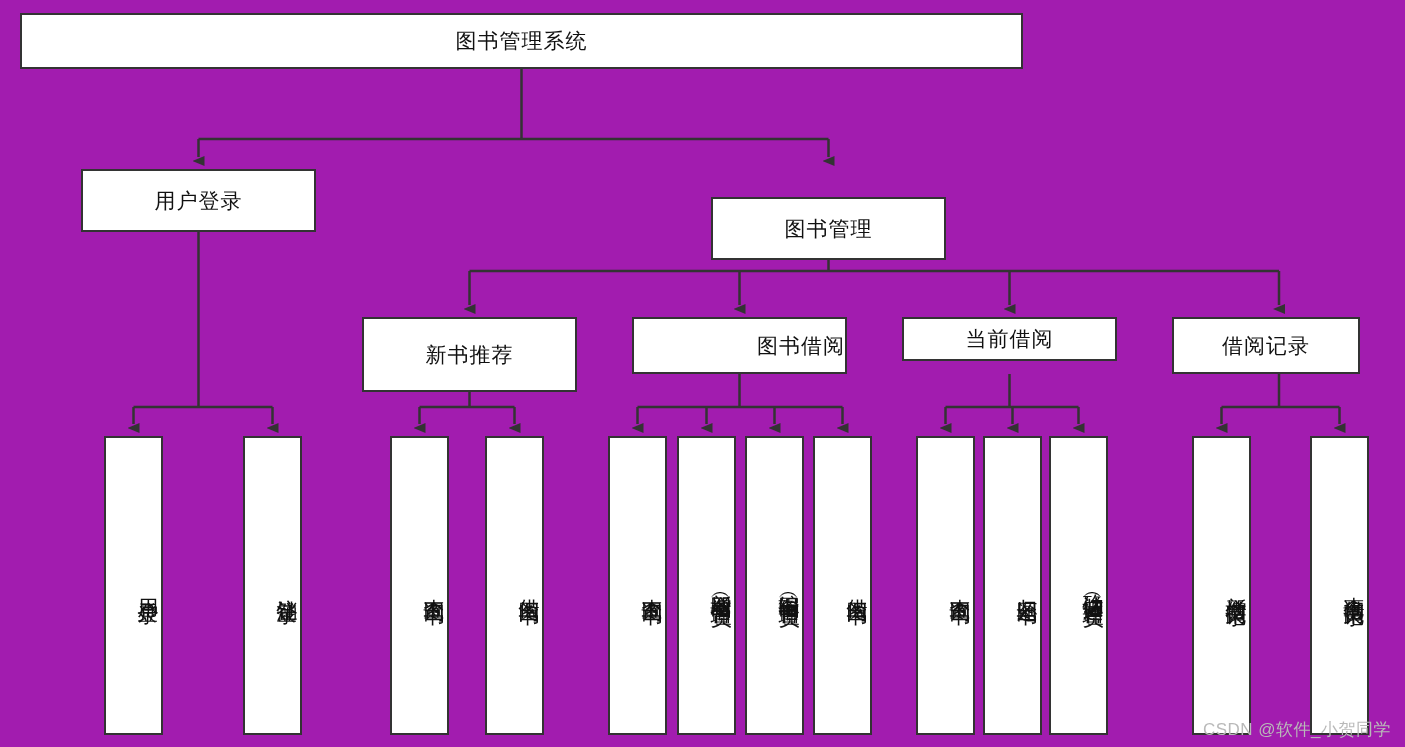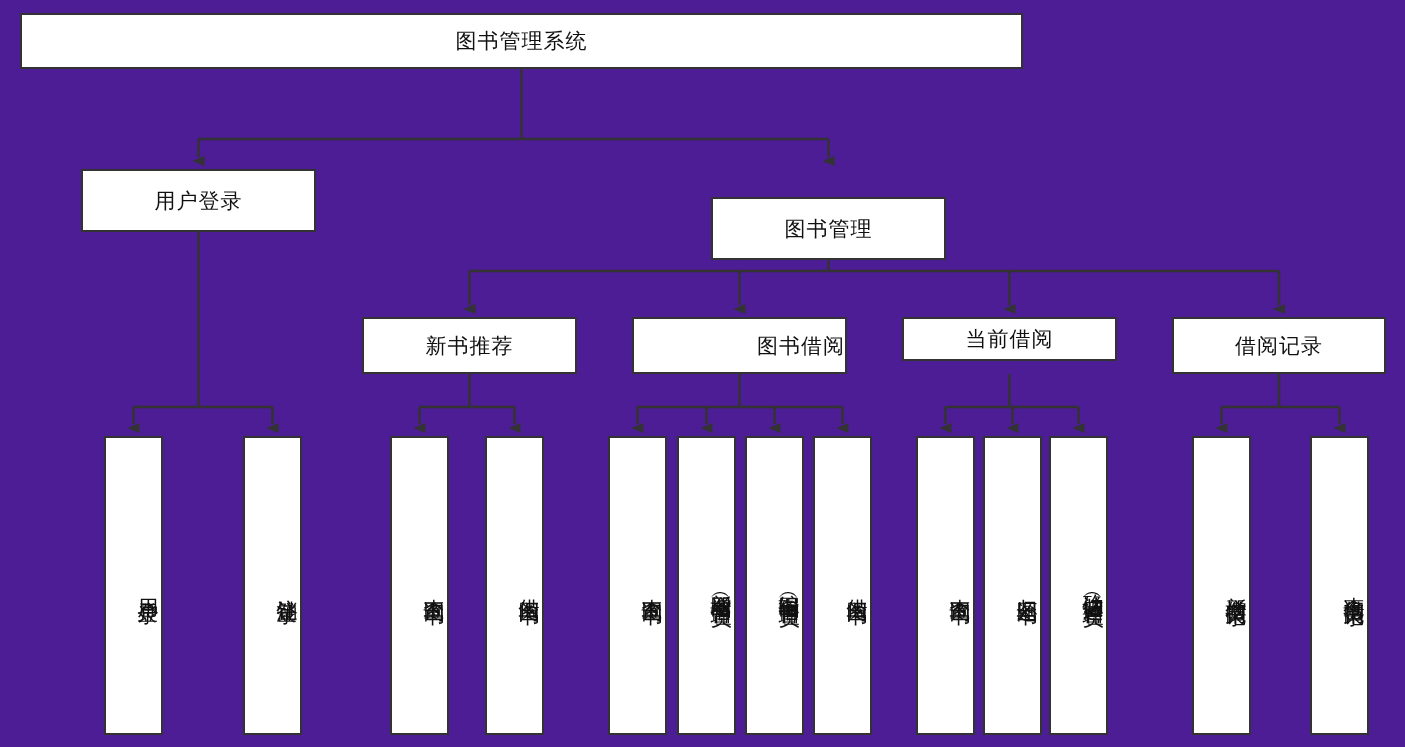--- a/index.html
+++ b/index.html
@@ -7,21 +7,21 @@
     padding: 0;
     background: #ffffff;
   }
   body {
     font-family: "Liberation Sans", "DejaVu Sans", sans-serif;
   }
   #diagram-root {
     position: relative;
     width: 1405px;
     height: 747px;
-    background: #4c1d95;
+    background: #a21caf;
     overflow: hidden;
   }
   #diagram-svg {
     position: absolute;
     left: 0;
     top: 0;
     width: 1405px;
     height: 747px;
   }
   .node-box {
@@ -114,30 +114,30 @@
   <div id="nodes-layer">
       <div class="node-box horizontal" style="left: 20px; top: 13px; width: 1003px; height: 56px;">
         <span class="node-label">图书管理系统</span>
       </div>
       <div class="node-box horizontal" style="left: 81px; top: 169px; width: 235px; height: 63px;">
         <span class="node-label">用户登录</span>
       </div>
       <div class="node-box horizontal" style="left: 711px; top: 169px; width: 235px; height: 63px; margin-top: 28px;">
         <span class="node-label">图书管理</span>
       </div>
-      <div class="node-box horizontal" style="left: 362px; top: 317px; width: 215px; height: 57px;">
+      <div class="node-box horizontal" style="left: 362px; top: 317px; width: 215px; height: 75px;">
         <span class="node-label">新书推荐</span>
       </div>
       <div class="node-box horizontal" style="left: 632px; top: 317px; width: 215px; height: 57px; justify-content: flex-end;">
         <span class="node-label">图书借阅</span>
       </div>
       <div class="node-box horizontal" style="left: 902px; top: 317px; width: 215px; height: 44px;">
         <span class="node-label">当前借阅</span>
       </div>
-      <div class="node-box horizontal" style="left: 1172px; top: 317px; width: 214px; height: 57px; text-align: center;">
+      <div class="node-box horizontal" style="left: 1172px; top: 317px; width: 188px; height: 57px; text-align: center;">
         <span class="node-label">借阅记录</span>
       </div>
       <div class="node-box vertical" style="left: 104px; top: 436px; width: 59px; height: 299px;">
         <span class="node-label">用户登录</span>
       </div>
       <div class="node-box vertical" style="left: 243px; top: 436px; width: 59px; height: 299px;">
         <span class="node-label">注销登录</span>
       </div>
       <div class="node-box vertical" style="left: 390px; top: 436px; width: 59px; height: 299px;">
         <span class="node-label">查询图书</span>
@@ -166,13 +166,14 @@
       <div class="node-box vertical" style="left: 1049px; top: 436px; width: 59px; height: 299px;">
         <span class="node-label">确认归还（管理员）</span>
       </div>
       <div class="node-box vertical" style="left: 1192px; top: 436px; width: 59px; height: 299px;">
         <span class="node-label">新增借阅记录</span>
       </div>
       <div class="node-box vertical" style="left: 1310px; top: 436px; width: 59px; height: 299px;">
         <span class="node-label">查询借阅记录</span>
       </div>
     </div>
+  <div id="watermark">CSDN @软件_小贺同学</div>
 </div>
 
 </body></html>

